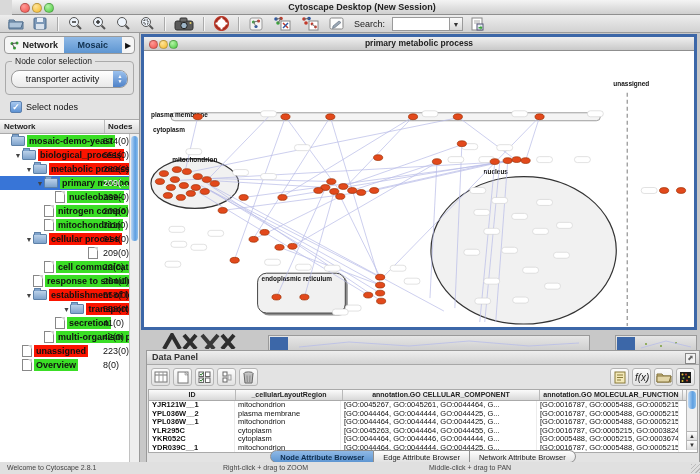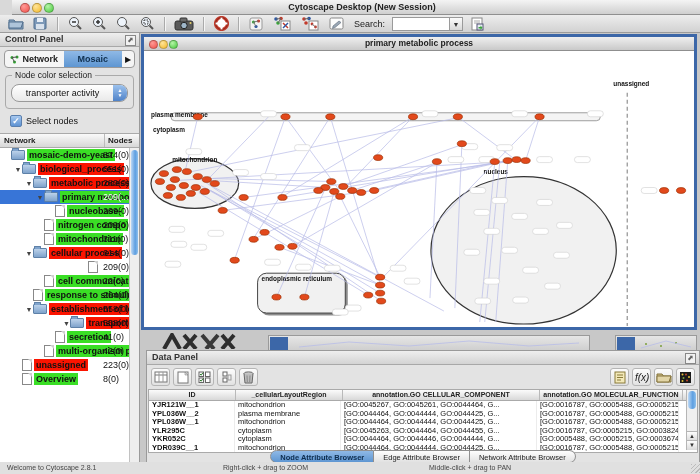--- a/index.html
+++ b/index.html
@@ -236,24 +236,20 @@
           <rect x="2" y="1" width="10" height="12" fill="#fff" stroke="#888"></rect>
           <line x1="4" y1="4" x2="10" y2="4" stroke="#aaa"></line>
           <line x1="4" y1="6" x2="10" y2="6" stroke="#aaa"></line>
           <rect x="7" y="7" width="6" height="6" fill="#e7edf4" stroke="#557"></rect>
           <path d="M8.5 10 h2 v-1.5 l2 2.2 -2 2.2 V11.4 h-2z" fill="#3aa33a"></path>
         </svg>
     </button>
   </div>
 
   <div id="cpanel" class="abs">
-    <div class="phead">
-      <span>Control Panel</span>
-      <span class="floatico">⬈</span>
-    </div>
     <div id="cptabs">
       <button class="cptab">
         <svg width="9" height="9">
             <circle cx="2" cy="2.5" r="1.5" fill="#2fa12f"></circle>
             <circle cx="7" cy="2" r="1.5" fill="#2fa12f"></circle>
             <circle cx="4.5" cy="7" r="1.5" fill="#2fa12f"></circle>
             <line x1="2" y1="2.5" x2="7" y2="2" stroke="#555"></line>
             <line x1="2" y1="2.5" x2="4.5" y2="7" stroke="#555"></line>
           </svg>
         <span>Network</span>

